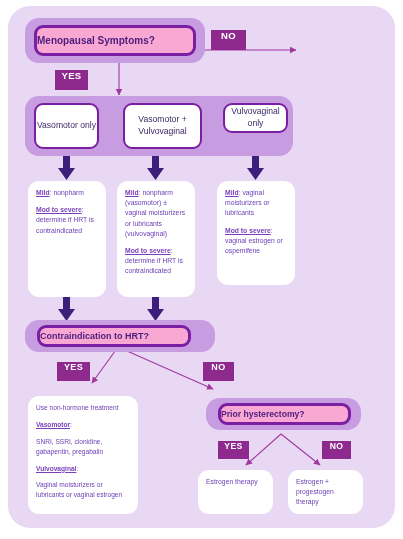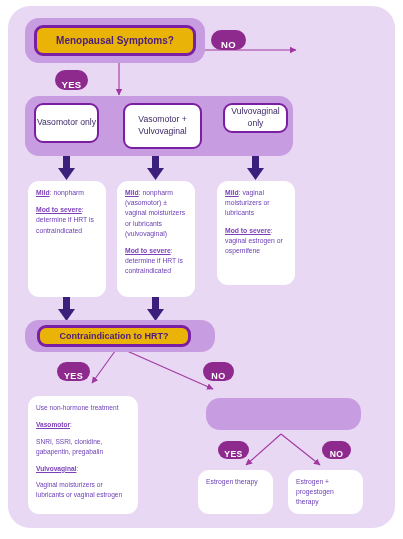--- a/index.html
+++ b/index.html
@@ -21,24 +21,24 @@
     border-radius:22px;
   }
   
   .group-band{
     position:absolute;
     background:#c79ce0;
     border-radius:14px;
   }
   .decision{
     position:absolute;
-    background:#eab308;
+    background:#f9a8d4;
     border:3px solid #7b1fa2;
     border-radius:9px;
-    display:flex;align-items:center;justify-content:center;
+    display:flex;align-items:center;
     text-align:center;
     color:#4a1d7a;
     font-weight:bold;
     box-sizing:border-box;
   }
   .optbox{
     position:absolute;
     background:#ffffff;
     border:2.5px solid #7b1fa2;
     border-radius:9px;
@@ -62,23 +62,22 @@
     font-weight:bold;
     color:#7b3fb8;
   }
   .whitecard p{margin:0 0 7px 0;}
   .whitecard p:last-child{margin-bottom:0;}
   .badge{
     position:absolute;
     background:#8e2a8e;
     color:#ffffff;
     font-weight:bold;
-    display:flex;align-items:flex-end;justify-content:center;
+    display:flex;align-items:flex-start;justify-content:center;
     letter-spacing:.4px;
-    border-radius:10px;
   }
   svg.conn{position:absolute;left:0;top:0;width:403px;height:539px;overflow:visible;pointer-events:none;}
 </style>
 </head>
 <body>
 
 <div id="canvas">
 
   <div class="panel"></div>
 
@@ -128,21 +127,21 @@
     <span>NO</span>
   </div>
 
   <div class="badge" style="left:55px;top:70px;width:33px;height:20px;font-size:9.5px;">
     <span>YES</span>
   </div>
 
 
   <div class="group-band" style="left:25px;top:96px;width:268px;height:60px;"></div>
 
-  <div class="optbox" style="left:34px;top:103px;width:65px;height:40px;font-size:8.6px;">
+  <div class="optbox" style="left:34px;top:103px;width:65px;height:46px;font-size:8.6px;">
     <span>Vasomotor only</span>
   </div>
   <div class="optbox" style="left:123px;top:103px;width:79px;height:46px;font-size:8.6px;">
     <span>Vasomotor + Vulvovaginal</span>
   </div>
   <div class="optbox" style="left:223px;top:103px;width:65px;height:30px;font-size:8.6px;">
     <span>Vulvovaginal only</span>
   </div>
 
   <div class="whitecard" style="left:28px;top:181px;width:78px;height:116px;font-size:6.8px;">
@@ -196,20 +195,23 @@
     </p>
     <p>
       <span class="hdr">Vulvovaginal</span><span>:</span>
     </p>
     <p>
       <span>Vaginal moisturizers or lubricants or vaginal estrogen</span>
     </p>
   </div>
 
   <div class="group-band" style="left:206px;top:398px;width:155px;height:32px;"></div>
+  <div class="decision" style="left:218px;top:403px;width:133px;height:22px;font-size:8.6px;">
+    <span>Prior hysterectomy?</span>
+  </div>
 
   <div class="badge" style="left:218px;top:441px;width:31px;height:18px;font-size:8.6px;">
     <span>YES</span>
   </div>
   <div class="badge" style="left:322px;top:441px;width:29px;height:18px;font-size:8.6px;">
     <span>NO</span>
   </div>
 
   <div class="whitecard" style="left:198px;top:470px;width:75px;height:44px;font-size:6.8px;">
     <p>

